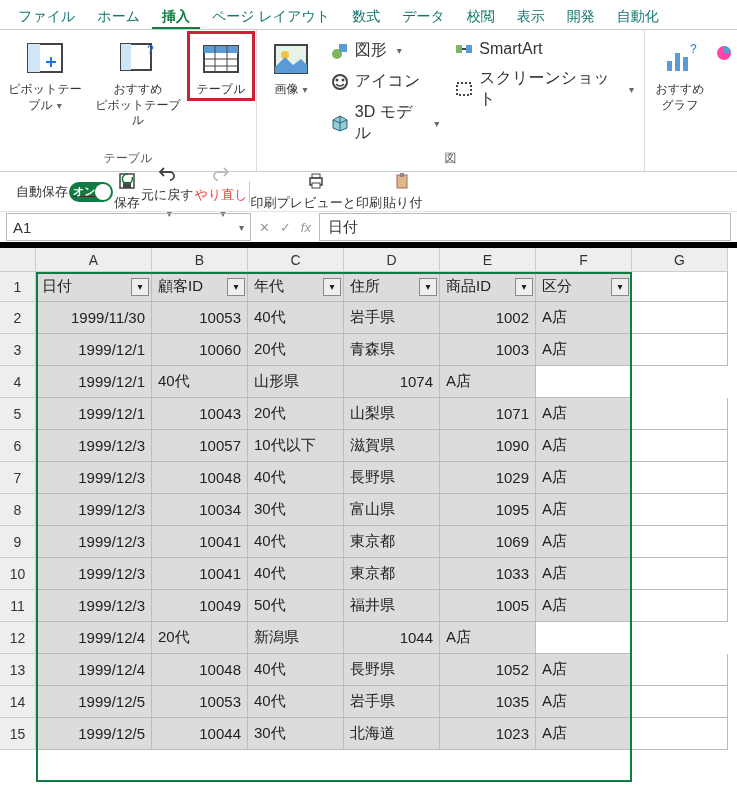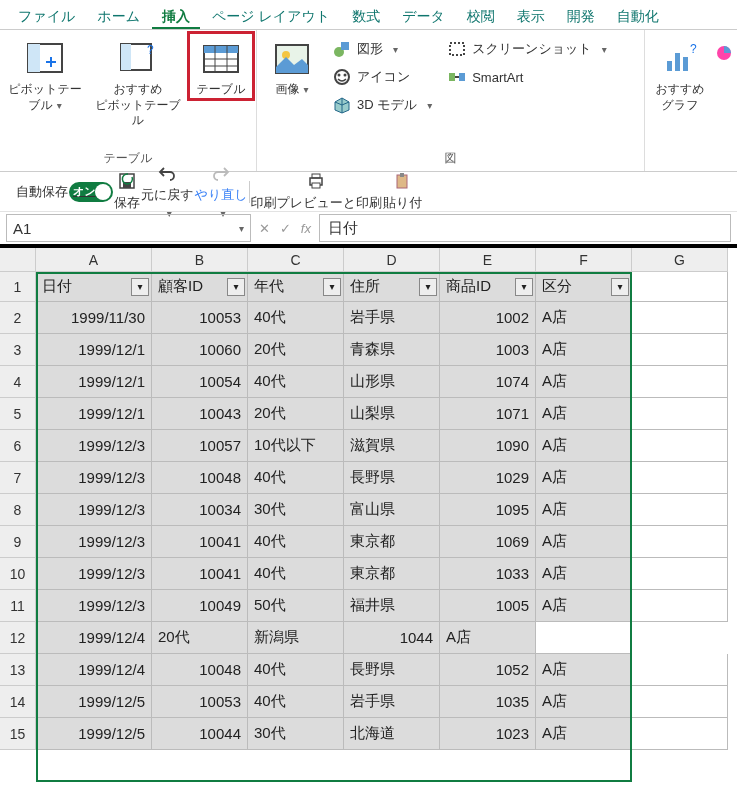--- a/index.html
+++ b/index.html
@@ -80,21 +80,21 @@
   }
   .bigbtn.narrow { width: 62px; }
   .bigbtn.highlight {
     outline: 3px solid #c23;
   }
   .smallstack {
     display: flex;
     flex-direction: column;
     gap: 6px;
     padding-top: 4px;
-    font-size: 13px;
+    font-size: 16px;
   }
   .smallbtn {
     display:flex; align-items:center; gap:6px; cursor:pointer;
     padding: 2px 6px;
   }
   .smallbtn .si { width:18px; height:18px; display:inline-flex; }
   .chev::after {
     content:"▾"; font-size:10px; color:#666; margin-left:4px;
   }
   
@@ -121,21 +121,21 @@
   .autosave-toggle span{
     color:#fff;font-size:11px;margin-left:4px;font-weight:bold;
   }
   .qbtn { display:flex; align-items:center; gap:4px; cursor:pointer;flex-direction:column; }
   .qbtn .qi{ width:18px;height:18px;display:inline-flex; }
   .sep{ width:1px; height:22px; background:#ccc; }
   
   .fbar {
     display:flex; align-items:center;
     height: 36px; padding:4px 6px; gap:8px;
-    border-bottom:4px solid #000000;
+    border-bottom:6px solid #000000;
   }
   .namebox{
     width:245px; height:28px; border:1px solid #bbb;
     display:flex; align-items:center; justify-content:space-between;
     padding:0 6px; font-size:15px;
   }
   .fx-icons{ display:flex; gap:10px; color:#999; align-items:center;}
   .fx-label{ font-style:italic; }
   .fcontent{
     flex:1; height:28px; border:1px solid #bbb;
@@ -280,37 +280,37 @@
           <span class="si">
             <svg width="18" height="18">
                 <path d="M9 2 L16 6 L16 14 L9 17 L2 14 L2 6 Z" fill="#9cc" stroke="#268" stroke-width="1"></path>
                 <path d="M9 2 L9 17 M2 6 L9 9 L16 6" fill="none" stroke="#268"></path>
               </svg>
           </span>
           <span>3D モデル</span>
         </div>
       </div>
       <div class="smallstack">
-        <div class="smallbtn chev">
-          <span class="si">
-            <svg width="18" height="18">
-                <rect x="2" y="3" width="14" height="12" fill="none" stroke="#444" stroke-width="2" stroke-dasharray="2 2"></rect>
-              </svg>
-          </span>
-          <span>スクリーンショット</span>
-        </div>
         <div class="smallbtn">
           <span class="si">
             <svg width="18" height="18">
                 <rect x="1" y="5" width="6" height="8" fill="#7bb661"></rect>
                 <rect x="11" y="5" width="6" height="8" fill="#5b9bd5"></rect>
                 <line x1="7" y1="9" x2="11" y2="9" stroke="#444" stroke-width="2"></line>
               </svg>
           </span>
           <span>SmartArt</span>
+        </div>
+        <div class="smallbtn chev">
+          <span class="si">
+            <svg width="18" height="18">
+                <rect x="2" y="3" width="14" height="12" fill="none" stroke="#444" stroke-width="2" stroke-dasharray="2 2"></rect>
+              </svg>
+          </span>
+          <span>スクリーンショット</span>
         </div>
       </div>
     </div>
     <div class="rlabel">図</div>
   </div>
 
   <div class="rgroup" style="border-right:none">
     <div class="rbody">
       <div class="bigbtn narrow">
         <div class="bigbtn-icon">
@@ -351,21 +351,21 @@
     <span>保存</span>
   </div>
   <div class="qbtn chev">
     <span class="qi">
       <svg width="18" height="18">
           <path d="M6 4 L2 8 L6 12 M2 8 L12 8 A4 4 0 0 1 12 16" fill="none" stroke="#444" stroke-width="1.8"></path>
         </svg>
     </span>
     <span>元に戻す</span>
   </div>
-  <div class="qbtn chev" style="color:#3b82f6">
+  <div class="qbtn chev" style="color:#ef4444">
     <span class="qi">
       <svg width="18" height="18">
           <path d="M12 4 L16 8 L12 12 M16 8 L6 8 A4 4 0 0 0 6 16" fill="none" stroke="#bbb" stroke-width="1.8"></path>
         </svg>
     </span>
     <span>やり直し</span>
   </div>
   <div class="sep"></div>
   <div class="qbtn">
     <span class="qi">
@@ -462,21 +462,20 @@
         <div class="cell cB right">10060</div>
         <div class="cell cC">20代</div>
         <div class="cell cD">青森県</div>
         <div class="cell cE right">1003</div>
         <div class="cell cF">A店</div>
         <div class="cell blank cG"></div>
       </div>
       <div class="row">
         <div class="rowhdr">4</div>
         <div class="cell cA right">1999/12/1</div>
-        <div class="cell cB right">10054</div>
         <div class="cell cC">40代</div>
         <div class="cell cD">山形県</div>
         <div class="cell cE right">1074</div>
         <div class="cell cF">A店</div>
         <div class="cell blank cG"></div>
       </div>
       <div class="row">
         <div class="rowhdr">5</div>
         <div class="cell cA right">1999/12/1</div>
         <div class="cell cB right">10043</div>

